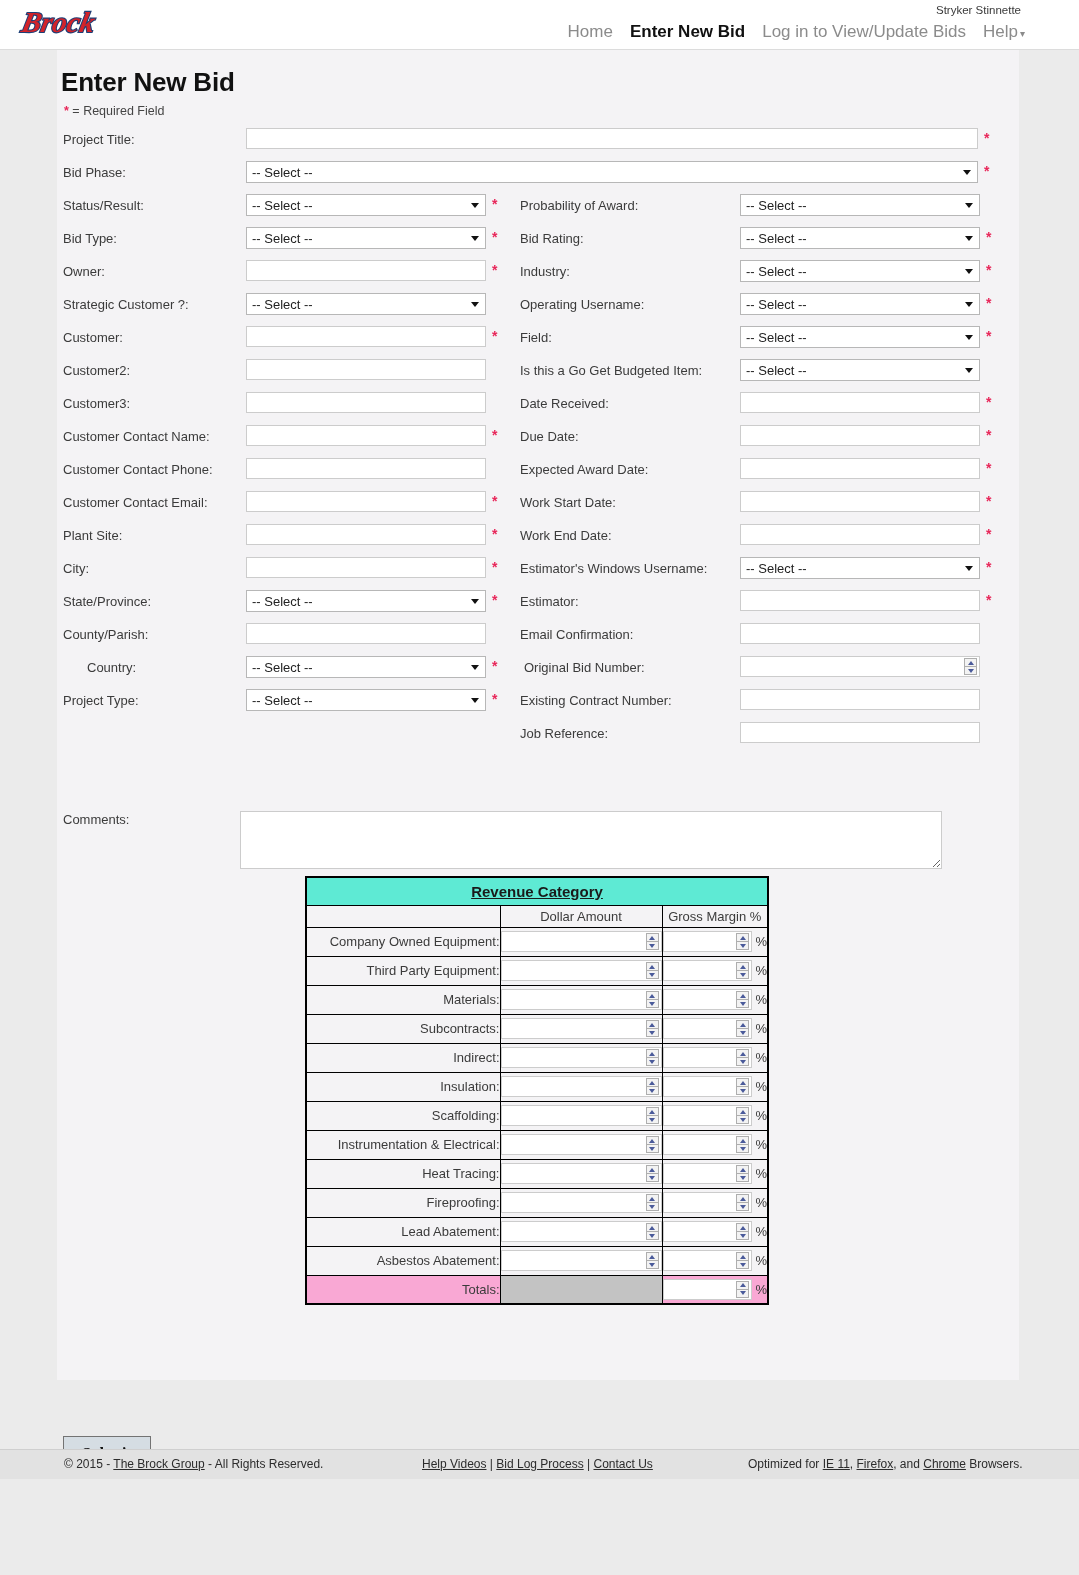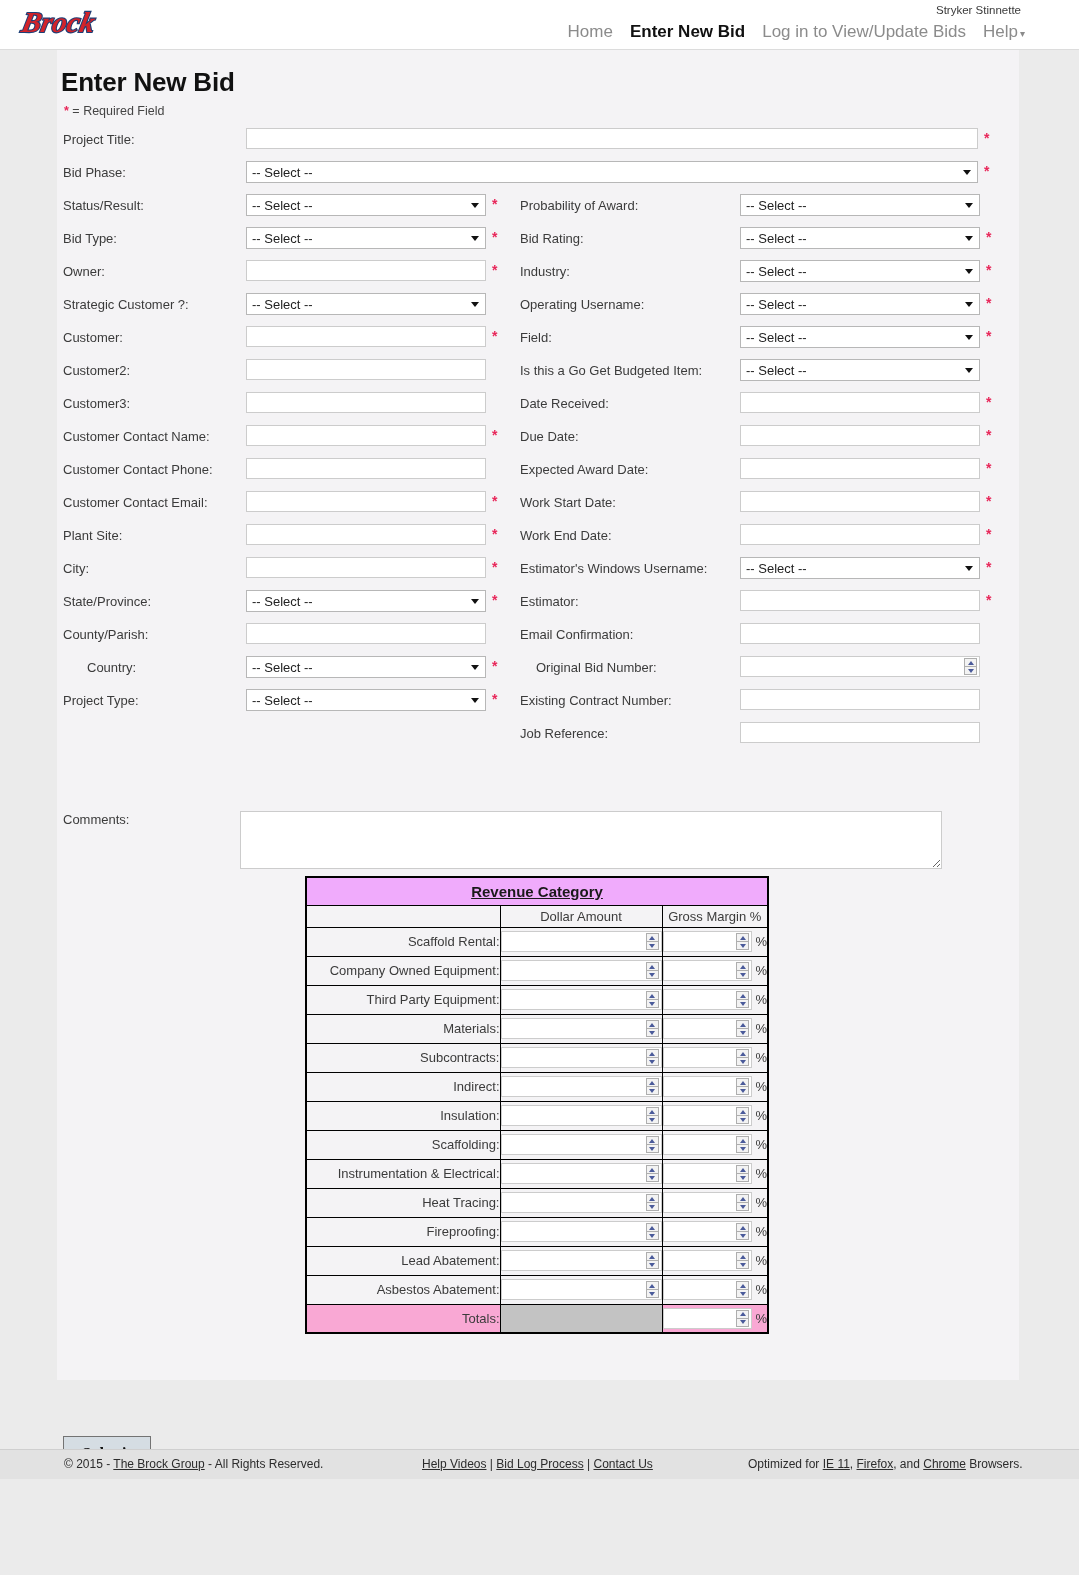--- a/index.html
+++ b/index.html
@@ -119,21 +119,21 @@
     border: 1px solid #cccccc; background: #fff;
     font-family: "Liberation Sans", sans-serif; font-size: 13px;
     resize: both; outline: none; padding: 3px;
   }
 
   
   .revwrap { position: absolute; left: 248px; top: 826px; }
   table.rev { border-collapse: collapse; border: 2px solid #000; }
   table.rev td, table.rev th { border: 1px solid #000; padding: 0; }
   .rev-title {
-    background: #f0abfc; color: #1a1a1a; text-align: center;
+    background: #5eead4; color: #1a1a1a; text-align: center;
     font-weight: bold; font-size: 15px; text-decoration: underline;
     height: 28px;
   }
   .rev-head {
     background: #f4f3f5; text-align: center; font-size: 13px;
     color: #3b3b3b; height: 22px; font-weight: normal;
   }
   .rev-lbl {
     text-align: right; font-size: 13px; color: #3b3b3b;
     padding-right: 4px; width: 194px; height: 29px; background: #f4f3f5;
@@ -344,21 +344,21 @@
         <div class="row" style="left:463px;top:462px;">
           <label class="lbl" style="position:absolute;left:0;top:2px;width:220px;">Estimator:</label>
           <span style="position:absolute;left:220px;top:0;"><input class="txt" style="width: 240px;" value=""></span>
           <span class="reqmark" style="left:466px;top:0;">*</span>
         </div>
         <div class="row" style="left:463px;top:495px;">
           <label class="lbl" style="position:absolute;left:0;top:2px;width:220px;">Email Confirmation:</label>
           <span style="position:absolute;left:220px;top:0;"><input class="txt" style="width: 240px;" value=""></span>
         </div>
         <div class="row" style="left:463px;top:528px;">
-          <label class="lbl" style="position:absolute;left:16px;top:2px;width:220px;">Original Bid Number:</label>
+          <label class="lbl" style="position:absolute;left:4px;top:2px;width:220px;">Original Bid Number:</label>
           <span style="position:absolute;left:220px;top:0;"><span class="spinbox" style="width:240px"><input class="txt" style="width: 240px;" value=""><span class="spinner">
                 <div>
                   <i class="tri-up"></i>
                 </div>
                 <div>
                   <i class="tri-dn"></i>
                 </div>
               </span></span></span>
         </div>
         <div class="row" style="left:463px;top:561px;">
@@ -381,44 +381,20 @@
             <th class="rev-title" colspan="3">Revenue Category</th>
           </tr>
           <tr>
             <th class="rev-head"></th>
             <th class="rev-head">Dollar Amount</th>
             <th class="rev-head">Gross Margin %</th>
           </tr>
         </thead>
         <tbody id="rev-body">
             <tr>
-              <td class="rev-lbl">Scaffold Rental:</td>
-              <td class="rev-cell amount"><span class="spinbox" style="width:100%"><input class="txt" style="width: 100%;" value=""><span class="spinner">
-                    <div>
-                      <i class="tri-up"></i>
-                    </div>
-                    <div>
-                      <i class="tri-dn"></i>
-                    </div>
-                  </span></span></td>
-              <td class="rev-cell margin">
-                <span class="margin-inner">
-                  <span class="spinbox"><input class="txt" style="width: 100%;" value=""><span class="spinner">
-                      <div>
-                        <i class="tri-up"></i>
-                      </div>
-                      <div>
-                        <i class="tri-dn"></i>
-                      </div>
-                    </span></span>
-                  <span class="pctsign">%</span>
-                </span>
-              </td>
-            </tr>
-            <tr>
               <td class="rev-lbl">Company Owned Equipment:</td>
               <td class="rev-cell amount"><span class="spinbox" style="width:100%"><input class="txt" style="width: 100%;" value=""><span class="spinner">
                     <div>
                       <i class="tri-up"></i>
                     </div>
                     <div>
                       <i class="tri-dn"></i>
                     </div>
                   </span></span></td>
               <td class="rev-cell margin">

